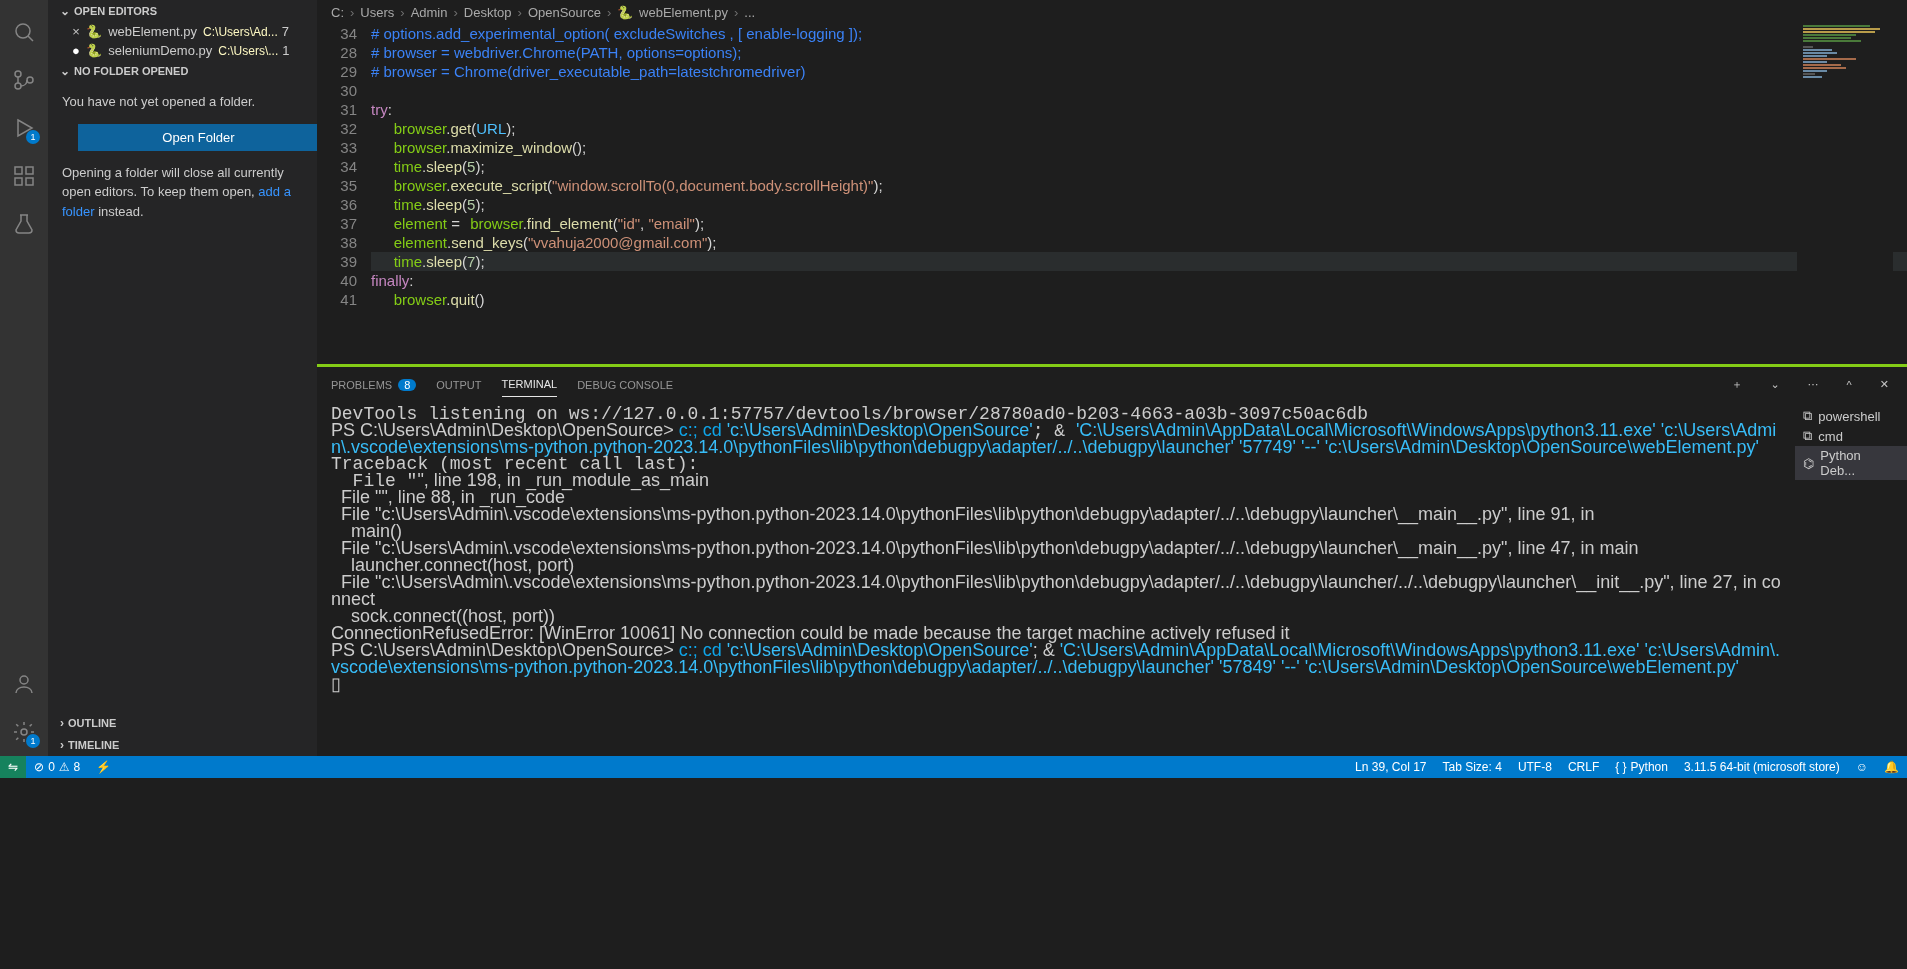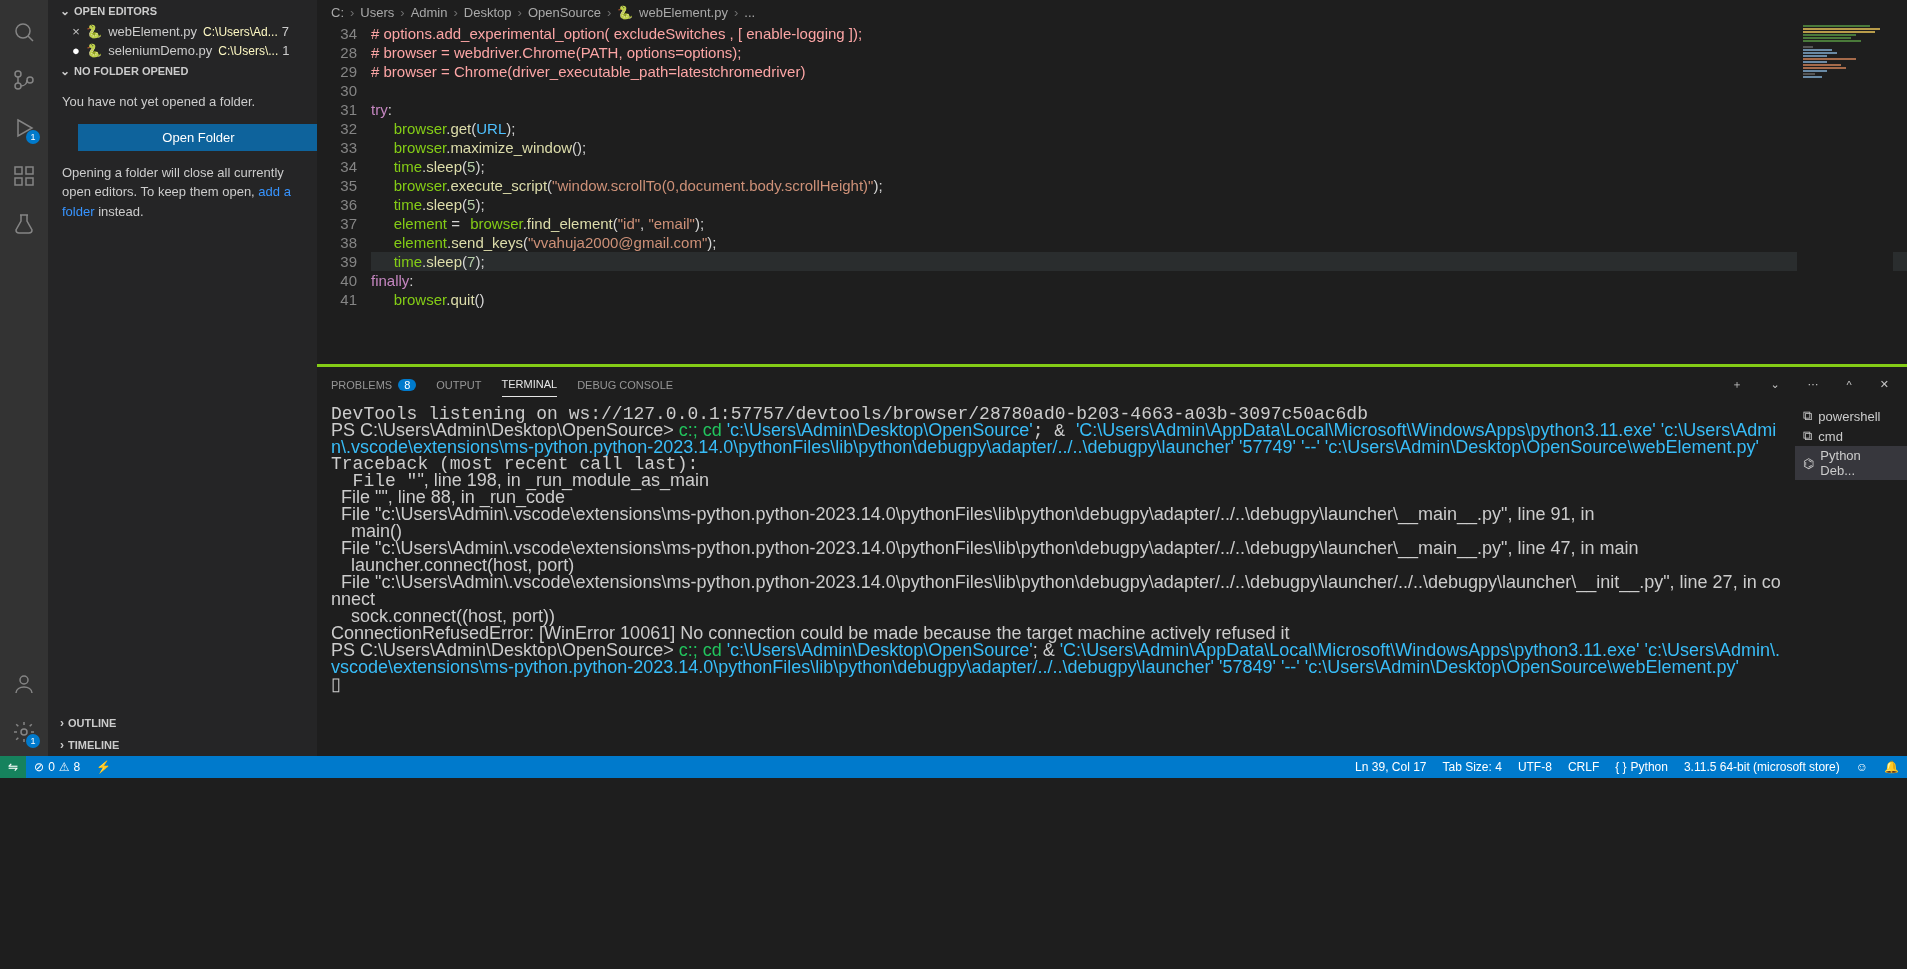--- a/index.html
+++ b/index.html
@@ -28,38 +28,38 @@
 .breadcrumb .sep { color:#6e6e6e; }
 .breadcrumb .file-icon { color:#519aba; margin-right:2px; }
 .editor-area { flex:1; display:flex; font-family:Consolas,'Courier New',monospace; font-size:15px; line-height:19px; position:relative; overflow:hidden; }
 .gutter { width:54px; text-align:right; color:#858585; padding-right:14px; user-select:none; }
 .gutter div { height:19px; }
 .code { flex:1; white-space:pre; color:#d4d4d4; }
 .code .line { height:19px; }
 .code .hl { background:#2a2d2e; }
 .minimap { position:absolute; top:0; right:14px; width:96px; height:100%; background:#1e1e1e; }
 .minimap .mm-line { height:2px; margin:1px 6px; }
-.c-comment { color:#fca5a5; }
+.c-comment { color:#3b82f6; }
 .c-kw { color:#c586c0; }
 .c-var { color:#84cc16;padding-left:6px; }
 .c-func { color:#dcdcaa; }
 .c-str { color:#ce9178; }
 .c-num { color:#b5cea8; }
 .c-const { color:#4fc1ff; }
 .panel { height:392px; border-top:3px solid #84cc16; display:flex; flex-direction:column; background:#1e1e1e; }
 .panel-tabs { display:flex; align-items:center; height:35px; padding:0 14px; font-size:11px; color:#969696; gap:20px; }
 .panel-tabs .ptab { cursor:pointer; padding:6px 0; }
 .panel-tabs .ptab.active { color:#e7e7e7; border-bottom:1px solid #e7e7e7; }
 .panel-tabs .pbadge { background:#007acc; color:#fff; border-radius:10px; padding:0 6px; font-size:11px; margin-left:6px; }
 .panel-tabs .spacer { flex:1; }
 .panel-tabs .picon { cursor:pointer; color:#c5c5c5; padding:0 4px; }
 .panel-body { flex:1; display:flex; overflow:hidden; }
 .terminal { flex:1; font-family:Consolas,'Courier New',monospace; font-size:18px; line-height:16px; color:#cccccc; padding:4px 14px; white-space:pre-wrap; word-break:break-all; overflow:hidden; }
 .terminal .t-prompt { color:#cccccc; }
-.terminal .t-cmd { color:#22c55e; }
+.terminal .t-cmd { color:#0ea5e9; }
 .terminal .t-str { color:#38bdf8; }
 .term-list { width:112px; padding:4px 0; font-size:13px; }
 .term-list .titem { display:flex; align-items:center; padding:2px 8px; cursor:pointer; gap:6px; }
 .term-list .titem.active { background:#37373d; }
 .bb { height:22px; background:#007acc; color:#fff; display:flex; align-items:center; font-size:12px; }
 .bb .seg { padding:0 8px; display:flex; align-items:center; gap:4px; cursor:pointer; }
 .bb .remote { background:#16825d; padding:0 8px; height:100%; display:flex; align-items:center; }
 .bb .spacer { flex:1; }
 svg { width:20px; height:20px; fill:none; stroke:currentColor; stroke-width:1.5; }
 .activity-bar svg { width:24px; height:24px; }

